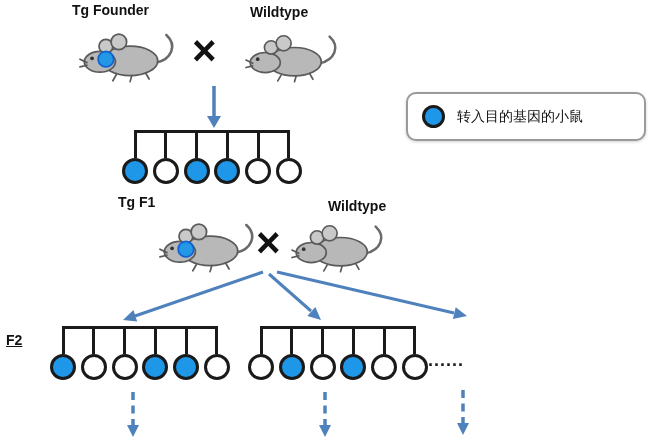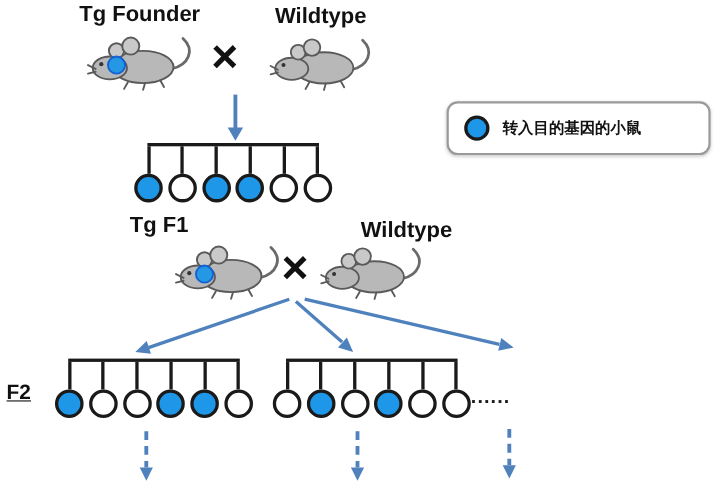--- a/index.html
+++ b/index.html
@@ -1,19 +1,19 @@
 <!DOCTYPE html>
 <html style="--tg-fill: #1e97e8; --arrow-color: #4f81bd; --mouse-fill: #b8b8b8; --outline: #1a1a1a;"><head>
 <meta charset="utf-8">
 <style>
   * { margin:0; padding:0; box-sizing:border-box; }
   html,body { background:#ffffff; font-family:"Liberation Sans", sans-serif; }
   .stage { position:relative; width:652px; height:443px; background:#fff; overflow:hidden; }
   .abs { position:absolute; }
-  .label { font-weight:bold; color:#111; font-size:20px; white-space:nowrap; }
+  .label { font-weight:bold; color:#111; font-size:14px; white-space:nowrap; }
   .cross { font-weight:bold; color:#111; font-size:42px; line-height:1; }
 
   
   .mouse-wrap { position:absolute; }
   .mouse-wrap svg { display:block; width:100%; height:100%; overflow:visible; }
   .mouse-tail { fill:none; stroke:#6a6a6a; stroke-width:3; stroke-linecap:round; }
   .mouse-body, .mouse-head { fill:var(--mouse-fill,#b8b8b8); stroke:#5a5a5a; stroke-width:2; }
   .mouse-ear { fill:#c9c9c9; stroke:#5a5a5a; stroke-width:2; }
   .mouse-eye { fill:#333; }
   .mouse-feet, .mouse-whiskers { stroke:#5a5a5a; stroke-width:2; fill:none; stroke-linecap:round; }
@@ -36,21 +36,21 @@
   .arrow-line.dashed { stroke-dasharray:8 5.5; }
   .arrow-head { fill:currentColor; stroke:none; }
 
   
   .legend { position:absolute; border:2px solid #9a9a9a; border-radius:10px; background:#fff;
             padding:11px 14px; display:flex; flex-direction:column; gap:10px;
             box-shadow:0 1px 3px rgba(0,0,0,.18); }
   .legend-row { display:flex; align-items:center; gap:12px; }
   .legend-dot { width:23px; height:23px; border:3px solid #1a1a1a; border-radius:50%; background:#fff; flex:none; }
   .legend-dot.tg { background:var(--tg-fill,#1e97e8); }
-  .legend-label { font-size:14px; font-weight:bold; color:#111; white-space:nowrap; }
+  .legend-label { font-size:14px; font-weight:normal; color:#111; white-space:nowrap; }
 
   .ellipsis { font-weight:bold; font-size:18px; color:#1a1a1a; letter-spacing:1px; }
 </style>
 </head>
 <body>
 
 <div class="stage">
 
   <div class="abs label" style="left:72px; top:2px;">Tg Founder</div>
   <div class="abs label" style="left:250px; top:4px;">Wildtype</div>
@@ -162,21 +162,21 @@
 
   <svg class="arrow-svg" style="left:55px; top:268px;" width="430" height="60" viewBox="0 0 430 60">
     <line class="arrow-line thin" x1="208" y1="4" x2="80" y2="48"></line>
     <polygon class="arrow-head" points="68,52 78.4,42.1 82.2,53.5"></polygon>
     <line class="arrow-line thin" x1="214" y1="6" x2="256" y2="43"></line>
     <polygon class="arrow-head" points="266,52 252.3,47.9 260.3,38.9"></polygon>
     <line class="arrow-line thin" x1="222" y1="4" x2="399" y2="45"></line>
     <polygon class="arrow-head" points="412,48 397.9,50.9 400.7,39.3"></polygon>
   </svg>
 
-  <div class="abs label" style="left:6px; top:347px; font-size:19px;text-decoration:underline;">F2</div>
+  <div class="abs label" style="left:6px; top:332px; font-size:14px;text-decoration:underline;">F2</div>
 
   <div class="comb" style="left:50px; top:326px; width:180px;">
     <div class="comb-bar"></div>
     <div class="comb-cols">
       <div class="comb-col">
           <div class="tick"></div>
         <div class="pup tg"></div>
         </div>
       <div class="comb-col">
           <div class="tick"></div>

